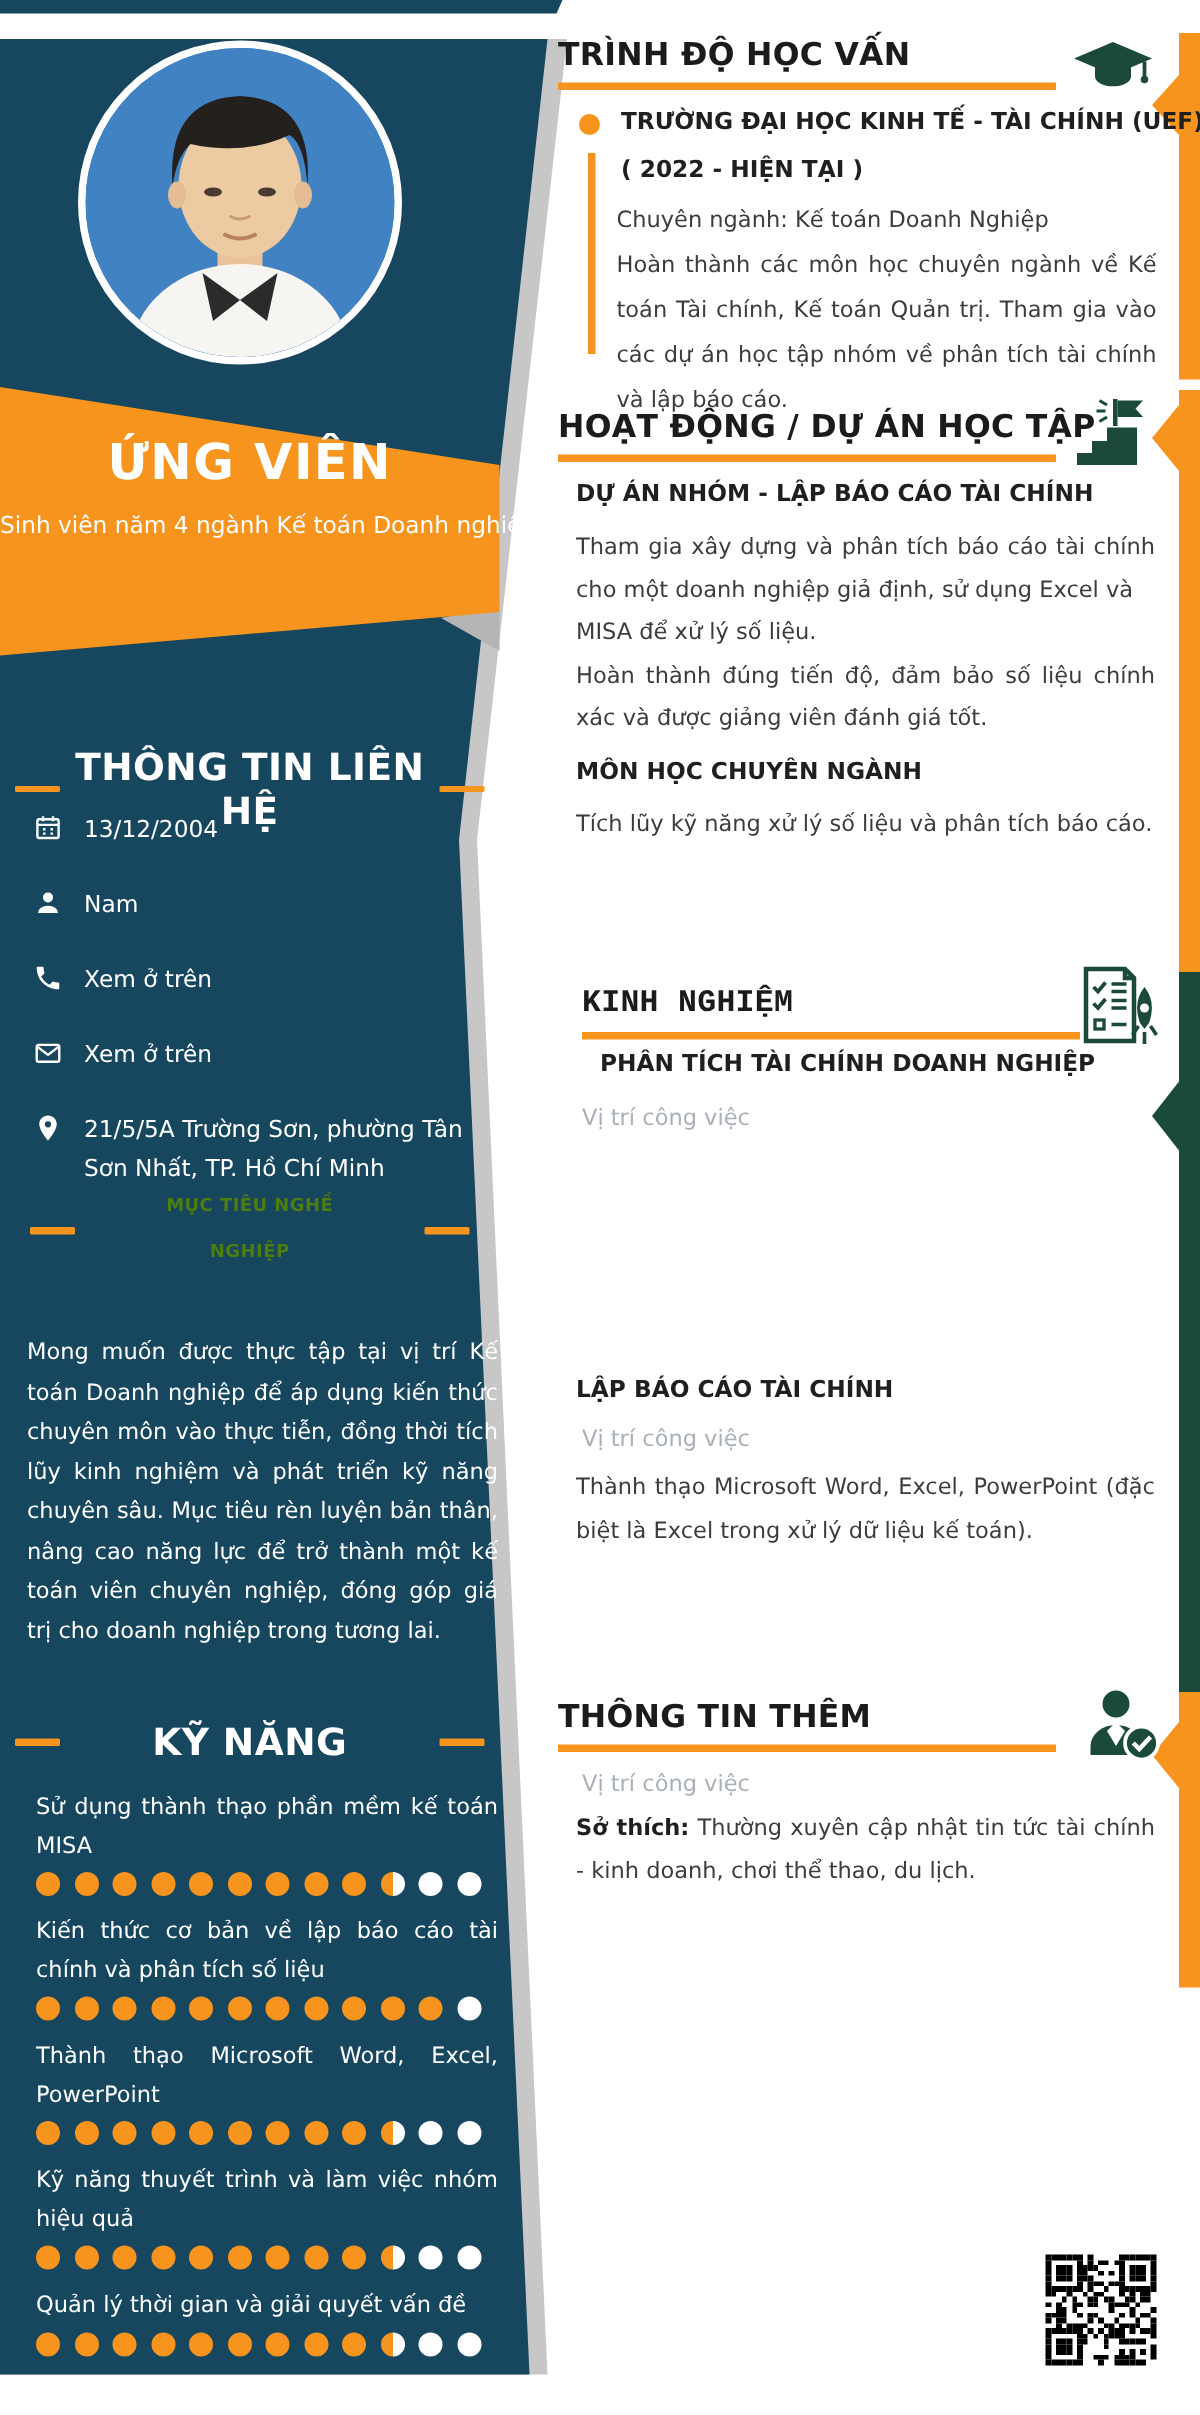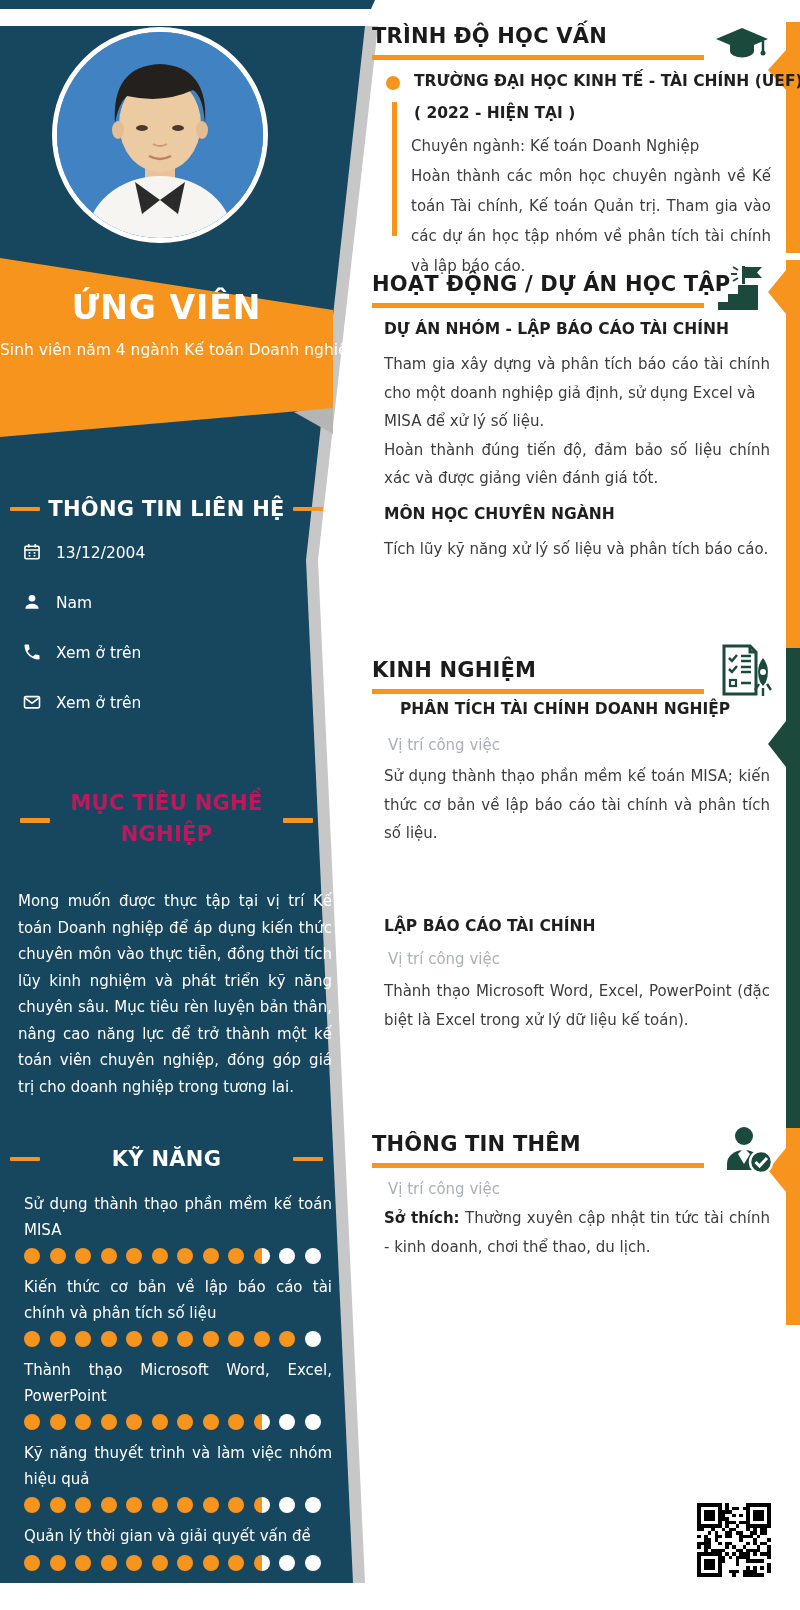--- a/index.html
+++ b/index.html
@@ -7,26 +7,26 @@
         font-family:"DejaVu Sans","Liberation Sans",sans-serif;}
   .bg{position:absolute;left:0;top:0;z-index:0;}
   .abs{position:absolute;z-index:2;}
 
   
   .banner-title{left:0;top:288px;width:333px;text-align:center;color:#fff;
     font-size:33px;font-weight:800;letter-spacing:1px;}
   .banner-sub{left:0;top:341px;width:333px;text-align:center;color:#fff;
     font-size:15.5px;white-space:nowrap;}
   .side-title-row{width:313px;left:10px;display:flex;align-items:center;justify-content:space-between;}
-  .side-title{color:#fff;font-size:21px;font-weight:700;letter-spacing:.3px;text-align:center;}
+  .side-title{color:#fff;font-size:25px;font-weight:700;letter-spacing:.3px;text-align:center;}
   .dash{width:30px;height:4.5px;background:var(--orange);border-radius:1px;flex:0 0 auto;}
   .contact{left:22px;top:540px;width:300px;}
   .c-row{display:flex;margin-bottom:24px;color:#fff;font-size:15.5px;line-height:26px;}
   .c-ico{width:20px;height:20px;margin-right:14px;flex:0 0 auto;margin-top:2px;}
-  .obj-title{left:0;top:788px;width:333px;text-align:center;color:#be185d;font-size:21px;
+  .obj-title{left:0;top:788px;width:333px;text-align:center;color:#4d7c0f;font-size:12px;
     font-weight:700;line-height:31px;letter-spacing:.3px;}
   .obj-text{left:18px;top:888px;width:314px;color:#fff;font-size:15px;line-height:26.5px;
     text-align:justify;}
   .skills{left:24px;top:1192px;width:308px;}
   .skill-label{color:#fff;font-size:15px;line-height:25.5px;text-align:justify;margin-bottom:5px;}
   .skill-dots{display:flex;gap:9.5px;margin-bottom:11px;}
   .dot{width:16px;height:16px;border-radius:50%;flex:0 0 auto;}
   .dot.full{background:var(--orange);}
   .dot.empty{background:#fff;}
   .dot.half{background:linear-gradient(90deg,var(--orange) 50%,#fff 50%);}
@@ -129,20 +129,26 @@
     </div>
     <div class="c-row">
       <svg class="c-ico" viewBox="0 0 24 24">
           <g fill="none" stroke="#fff" stroke-width="1.9">
             <rect x="3" y="5.5" width="18" height="13.5" rx="1.5"></rect>
             <path d="M3.5 7l8.5 6.5L20.5 7"></path>
           </g>
         </svg>
       <span>Xem ở trên</span>
     </div>
+    <div class="c-row">
+      <svg class="c-ico" viewBox="0 0 24 24">
+          <path fill="#fff" d="M12 2C8.1 2 5 5.1 5 9c0 5.2 7 13 7 13s7-7.8 7-13c0-3.9-3.1-7-7-7zm0 9.5A2.5 2.5 0 1 1 12 6.5a2.5 2.5 0 0 1 0 5z"></path>
+        </svg>
+      <span>21/5/5A Trường Sơn, phường Tân Sơn Nhất, TP. Hồ Chí Minh</span>
+    </div>
   </div>
 
   <div class="abs obj-title">
     <div>MỤC TIÊU NGHỀ</div>
     <div>NGHIỆP</div>
   </div>
   <span class="abs dash" style="left:20px;top:818px;"></span>
   <span class="abs dash" style="left:283px;top:818px;"></span>
   <div class="abs obj-text">Mong muốn được thực tập tại vị trí Kế toán Doanh nghiệp để áp dụng kiến thức chuyên môn vào thực tiễn, đồng thời tích lũy kinh nghiệm và phát triển kỹ năng chuyên sâu. Mục tiêu rèn luyện bản thân, nâng cao năng lực để trở thành một kế toán viên chuyên nghiệp, đóng góp giá trị cho doanh nghiệp trong tương lai.</div>
 
@@ -272,38 +278,37 @@
   <div class="abs body-t" style="left:384px;top:350px;">
     <div>Tham gia xây dựng và phân tích báo cáo tài chính cho một doanh nghiệp giả định, sử dụng Excel và</div>
     <div>MISA để xử lý số liệu.</div>
     <div>Hoàn thành đúng tiến độ, đảm bảo số liệu chính xác và được giảng viên đánh giá tốt.</div>
   </div>
   <div class="abs sub-h" style="left:384px;top:505px;">MÔN HỌC CHUYÊN NGÀNH</div>
   <div class="abs body-t" style="left:384px;top:535px;">
     <div>Tích lũy kỹ năng xử lý số liệu và phân tích báo cáo.</div>
   </div>
 
-  <div class="abs sec-head" style="left:372px;top:658px;">
+  <div class="abs sec-head" style="left:388px;top:658px;font-family:Liberation Mono, monospace;">
     <div class="sec-title">KINH NGHIỆM</div>
     <div class="sec-rule"></div>
   </div>
   <svg class="abs" style="left:718px;top:638px;" width="56" height="62" viewBox="0 0 56 62">
     <path d="M6 8 h26 l6 6 v42 h-32 z" fill="none" stroke="#1B4A3C" stroke-width="3"></path>
     <path d="M32 8 v6 h6" fill="none" stroke="#1B4A3C" stroke-width="3"></path>
     <path d="M11 20 l3 3 l5 -6 M11 31 l3 3 l5 -6" stroke="#1B4A3C" stroke-width="2.5" fill="none"></path>
     <rect x="12" y="42" width="6" height="6" fill="none" stroke="#1B4A3C" stroke-width="2.2"></rect>
     <path d="M23 18h10M23 23h10M23 29h10M23 34h10M23 45h10" stroke="#1B4A3C" stroke-width="2.4"></path>
     <path d="M45 20 q8 10 3 24 l-3 4 l-3 -4 q-5 -14 3 -24z" fill="#1B4A3C"></path>
     <circle cx="45" cy="34" r="3" fill="#fff"></circle>
     <path d="M41 46 l-4 6 M49 46 l4 6 M45 50 v8" stroke="#1B4A3C" stroke-width="2.4"></path>
   </svg>
   <div class="abs sub-h" style="left:400px;top:700px;">PHÂN TÍCH TÀI CHÍNH DOANH NGHIỆP</div>
   <div class="abs role" style="left:388px;top:736px;">Vị trí công việc</div>
   <div class="abs body-t" style="left:384px;top:762px;">
-    <div>Sử dụng thành thạo phần mềm kế toán MISA; kiến thức cơ bản về lập báo cáo tài chính và phân tích số liệu.</div>
   </div>
   <div class="abs sub-h" style="left:384px;top:917px;">LẬP BÁO CÁO TÀI CHÍNH</div>
   <div class="abs role" style="left:388px;top:950px;">Vị trí công việc</div>
   <div class="abs body-t" style="left:384px;top:977px;">
     <div>Thành thạo Microsoft Word, Excel, PowerPoint (đặc biệt là Excel trong xử lý dữ liệu kế toán).</div>
   </div>
 
   <div class="abs sec-head" style="left:372px;top:1132px;">
     <div class="sec-title">THÔNG TIN THÊM</div>
     <div class="sec-rule"></div>

